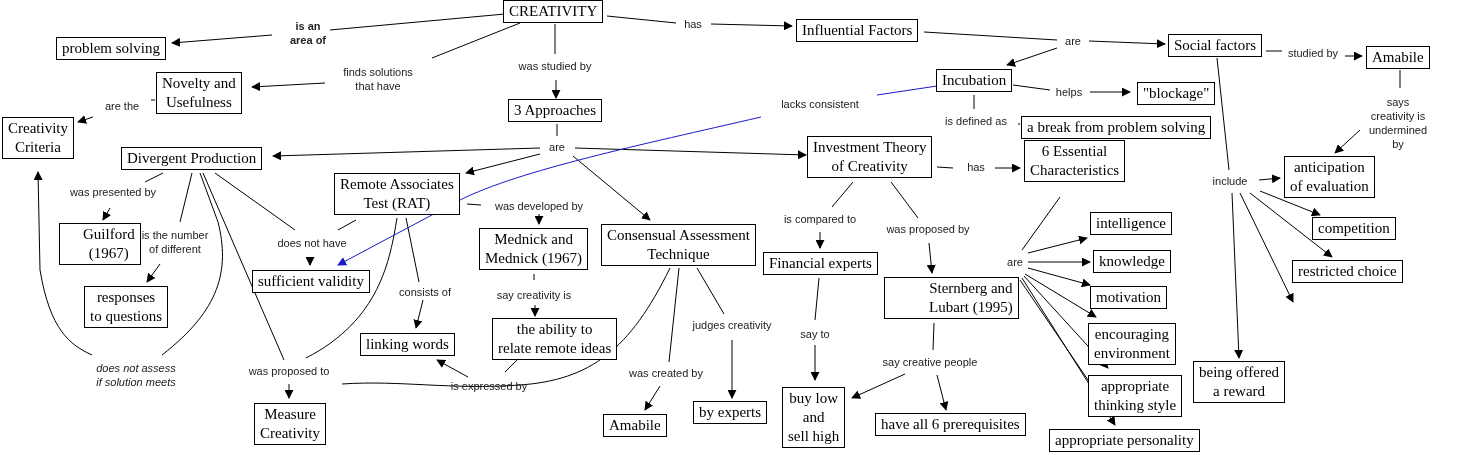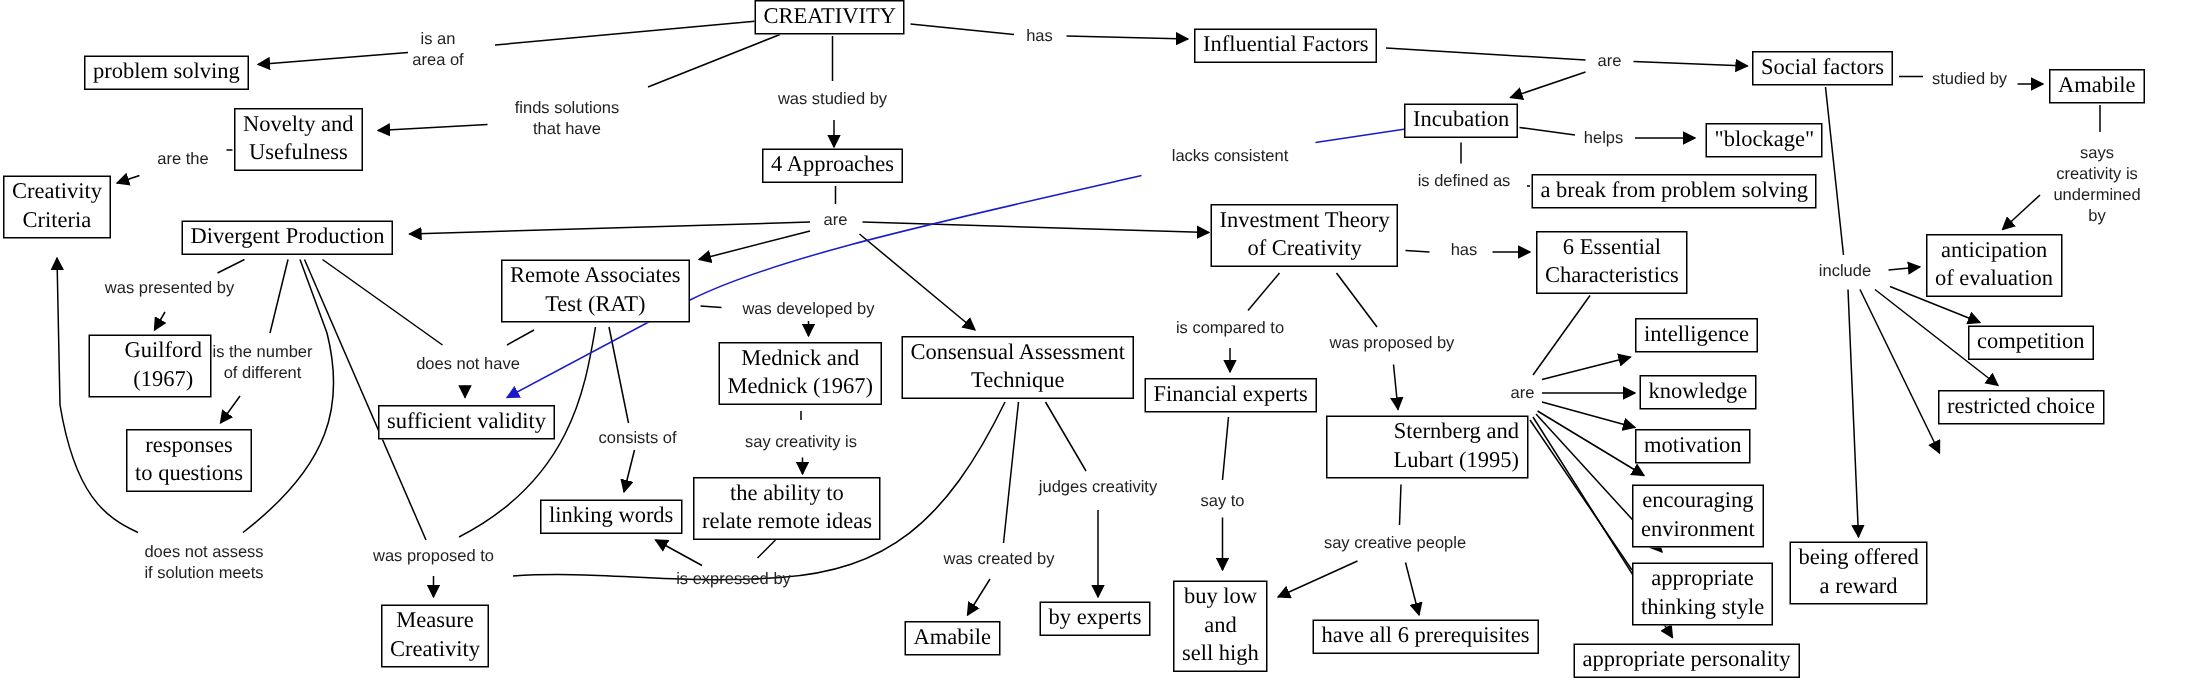--- a/index.html
+++ b/index.html
@@ -165,40 +165,40 @@
   <div class="concept" style="left:156px;top:72px;">Novelty and
 Usefulness</div>
   <div class="concept" style="left:2px;top:117px;">Creativity
 Criteria</div>
   <div class="concept" style="left:796px;top:19px;">Influential Factors</div>
   <div class="concept" style="left:1168px;top:34px;">Social factors</div>
   <div class="concept" style="left:1366px;top:46px;">Amabile</div>
   <div class="concept" style="left:936px;top:69px;">Incubation</div>
   <div class="concept" style="left:1137px;top:82px;">"blockage"</div>
   <div class="concept" style="left:1021px;top:116px;">a break from problem solving</div>
-  <div class="concept" style="left:508px;top:99px;">4 Approaches</div>
+  <div class="concept" style="left:508px;top:99px;">3 Approaches</div>
   <div class="concept" style="left:121px;top:147px;">Divergent Production</div>
   <div class="concept" style="left:334px;top:173px;">Remote Associates
 Test  (RAT)</div>
   <div class="concept" style="left:807px;top:136px;">Investment Theory
 of Creativity</div>
-  <div class="concept" style="left:1024px;top:154px;">6 Essential
+  <div class="concept" style="left:1024px;top:140px;">6 Essential
 Characteristics</div>
   <div class="concept" style="left:59px;top:223px;padding-left:23px;">Guilford
 (1967)</div>
   <div class="concept" style="left:252px;top:270px;">sufficient validity</div>
   <div class="concept" style="left:84px;top:286px;">responses
 to questions</div>
   <div class="concept" style="left:479px;top:228px;">Mednick and
 Mednick (1967)</div>
   <div class="concept" style="left:601px;top:224px;">Consensual Assessment
 Technique</div>
   <div class="concept" style="left:763px;top:252px;">Financial experts</div>
   <div class="concept" style="left:360px;top:333px;">linking words</div>
-  <div class="concept" style="left:462px;top:318px;text-align:center;">the ability to
+  <div class="concept" style="left:492px;top:318px;text-align:center;">the ability to
 relate remote ideas</div>
   <div class="concept" style="left:884px;top:277px;padding-left:44px;">Sternberg and
 Lubart (1995)</div>
   <div class="concept" style="left:254px;top:403px;">Measure
 Creativity</div>
   <div class="concept" style="left:603px;top:414px;">Amabile</div>
   <div class="concept" style="left:693px;top:401px;text-align:center;">by experts</div>
   <div class="concept" style="left:782px;top:387px;">buy low
 and
 sell high</div>
@@ -211,21 +211,21 @@
   <div class="concept" style="left:1088px;top:375px;">appropriate
 thinking style</div>
   <div class="concept" style="left:1049px;top:429px;">appropriate personality</div>
   <div class="concept" style="left:1284px;top:156px;">anticipation
 of evaluation</div>
   <div class="concept" style="left:1312px;top:217px;">competition</div>
   <div class="concept" style="left:1292px;top:260px;">restricted choice</div>
   <div class="concept" style="left:1193px;top:361px;">being offered
 a reward</div>
 
-  <div class="link" style="left:292px;top:19px;">is an
+  <div class="link" style="left:308px;top:19px;font-weight:bold;">is an
 area of</div>
   <div class="link" style="left:378px;top:65px;">finds solutions
 that have</div>
   <div class="link" style="left:122px;top:99px;">are the</div>
   <div class="link" style="left:555px;top:59px;">was studied by</div>
   <div class="link" style="left:693px;top:17px;">has</div>
   <div class="link" style="left:1073px;top:34px;">are</div>
   <div class="link" style="left:1313px;top:46px;">studied by</div>
   <div class="link" style="left:1069px;top:85px;">helps</div>
   <div class="link" style="left:976px;top:114px;">is defined as</div>
@@ -241,18 +241,18 @@
   <div class="link" style="left:312px;top:236px;">does not have</div>
   <div class="link" style="left:539px;top:199px;">was developed by</div>
   <div class="link" style="left:820px;top:212px;">is compared to</div>
   <div class="link" style="left:928px;top:222px;">was proposed by</div>
   <div class="link" style="left:1015px;top:255px;">are</div>
   <div class="link" style="left:425px;top:285px;">consists of</div>
   <div class="link" style="left:534px;top:288px;">say creativity is</div>
   <div class="link" style="left:732px;top:318px;">judges creativity</div>
   <div class="link" style="left:815px;top:327px;">say to</div>
   <div class="link" style="left:930px;top:355px;">say creative people</div>
-  <div class="link" style="left:136px;top:361px;">does not assess
+  <div class="link" style="left:136px;top:361px;font-style:italic;">does not assess
 if solution meets</div>
   <div class="link" style="left:289px;top:364px;">was proposed to</div>
   <div class="link" style="left:489px;top:379px;">is expressed by</div>
   <div class="link" style="left:666px;top:366px;">was created by</div>
 </div>
 
 </body></html>

